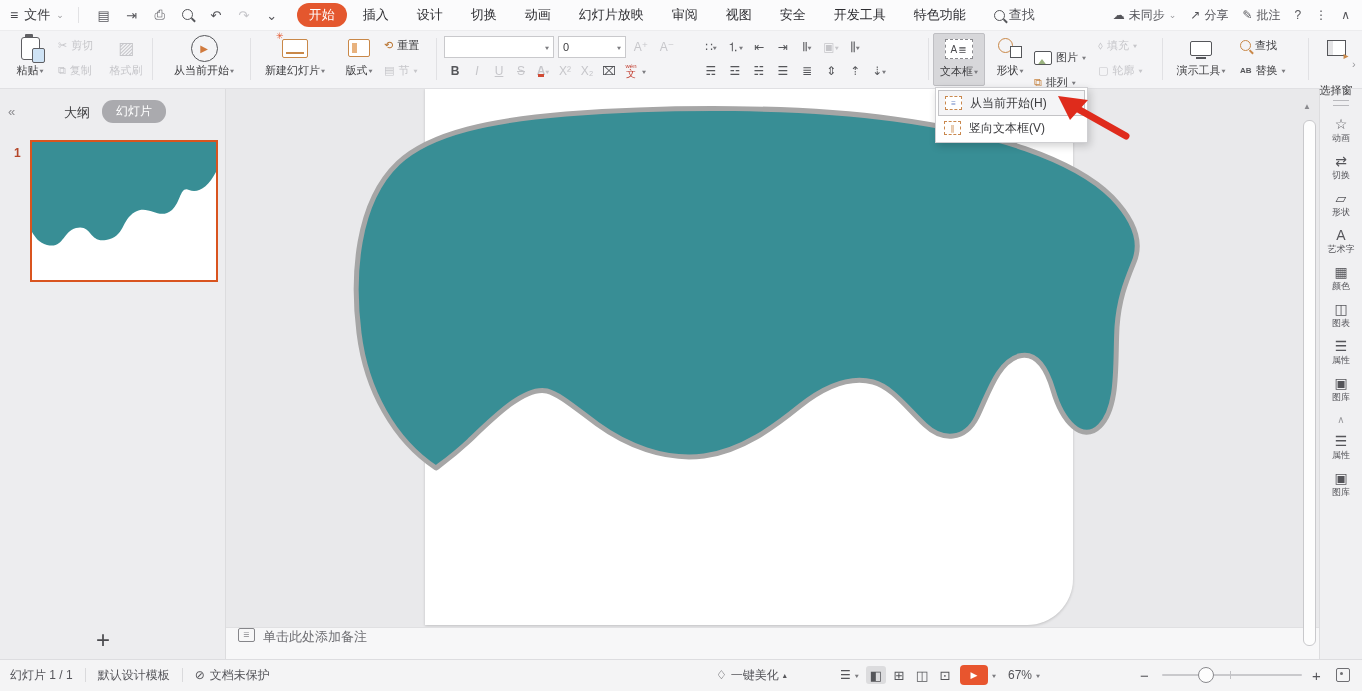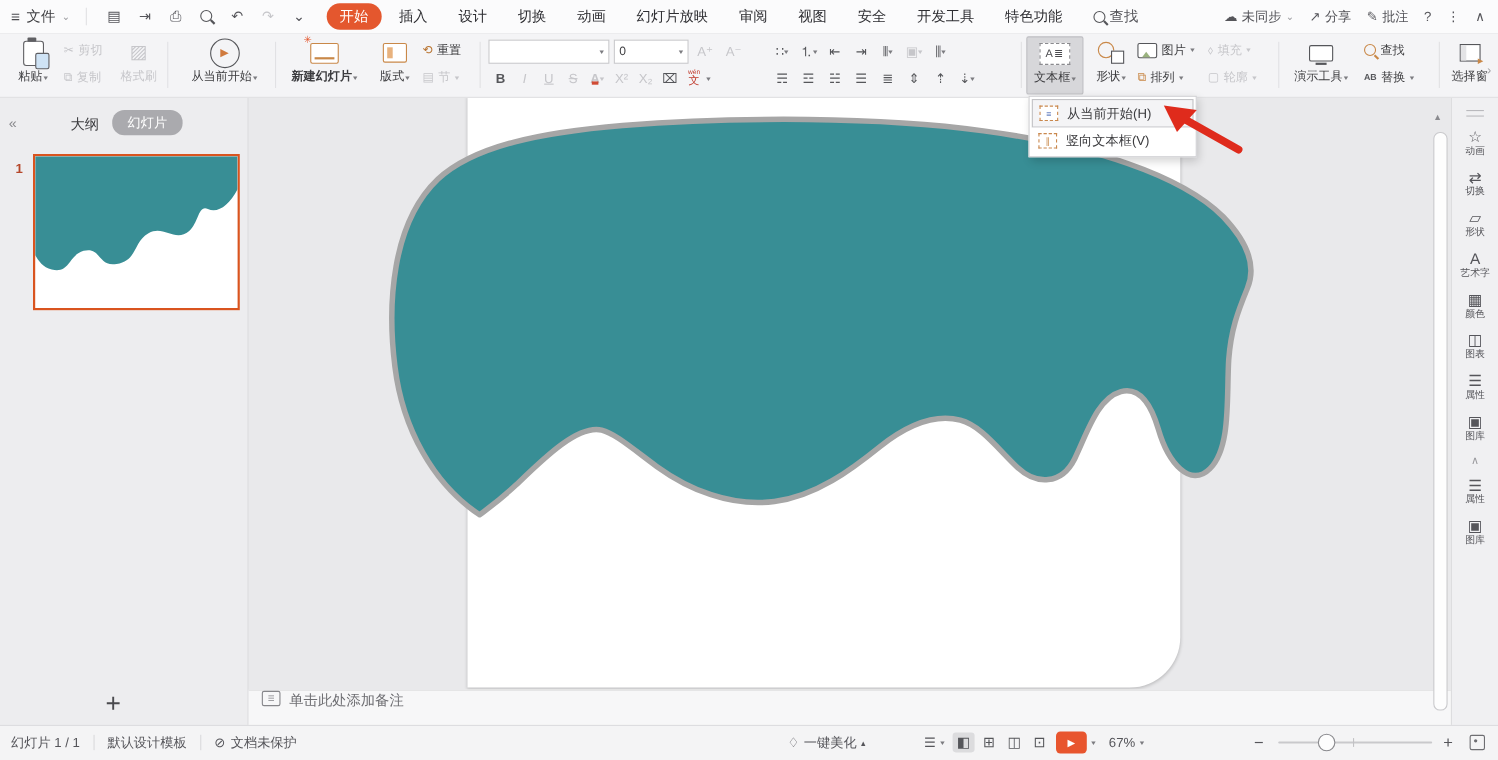--- a/index.html
+++ b/index.html
@@ -202,21 +202,21 @@
             <span>▶</span>
           </span>
         </span>
       <span class="lb">
           <span>从当前开始</span>
           <span class="car">▾</span>
         </span>
     </div>
     <div class="rdiv" style="left:250px;"></div>
 
-    <div class="g big" style="left:256px;width:78px;font-weight:bold;">
+    <div class="g big" style="left:256px;width:78px;">
       <span class="ic">
           <span class="ic-newslide"></span>
         </span>
       <span class="lb">
           <span>新建幻灯片</span>
           <span class="car">▾</span>
         </span>
     </div>
     <div class="g big" style="left:336px;width:46px;">
       <span class="ic">
@@ -327,21 +327,21 @@
     </div>
     <div class="g big" style="left:988px;width:44px;">
       <span class="ic">
           <span class="ic-shapes"></span>
         </span>
       <span class="lb">
           <span>形状</span>
           <span class="car">▾</span>
         </span>
     </div>
-    <div class="g" style="left:1034px;">
+    <div class="g" style="left:1034px;margin-top:12px;">
       <div class="sm">
         <span class="ic-pic"></span>
         <span>图片</span>
         <span class="car">▾</span>
       </div>
       <div class="sm">
         <span style="color:#c98848;">⧉</span>
         <span>排列</span>
         <span class="car">▾</span>
       </div>
@@ -374,21 +374,21 @@
         <span class="ic-mag"></span>
         <span>查找</span>
       </div>
       <div class="sm">
         <span style="font-size:8px;font-weight:bold;color:#55565a;">AB</span>
         <span>替换</span>
         <span class="car">▾</span>
       </div>
     </div>
     <div class="rdiv" style="left:1308px;"></div>
-    <div class="g big" style="left:1314px;width:44px;">
+    <div class="g big" style="left:1314px;width:44px;gap:20px;">
       <span class="ic">
           <span class="ic-selpane"></span>
         </span>
       <span class="lb">
           <span>选择窗</span>
         </span>
     </div>
   </div>
   <span class="rexp">›</span>
 

